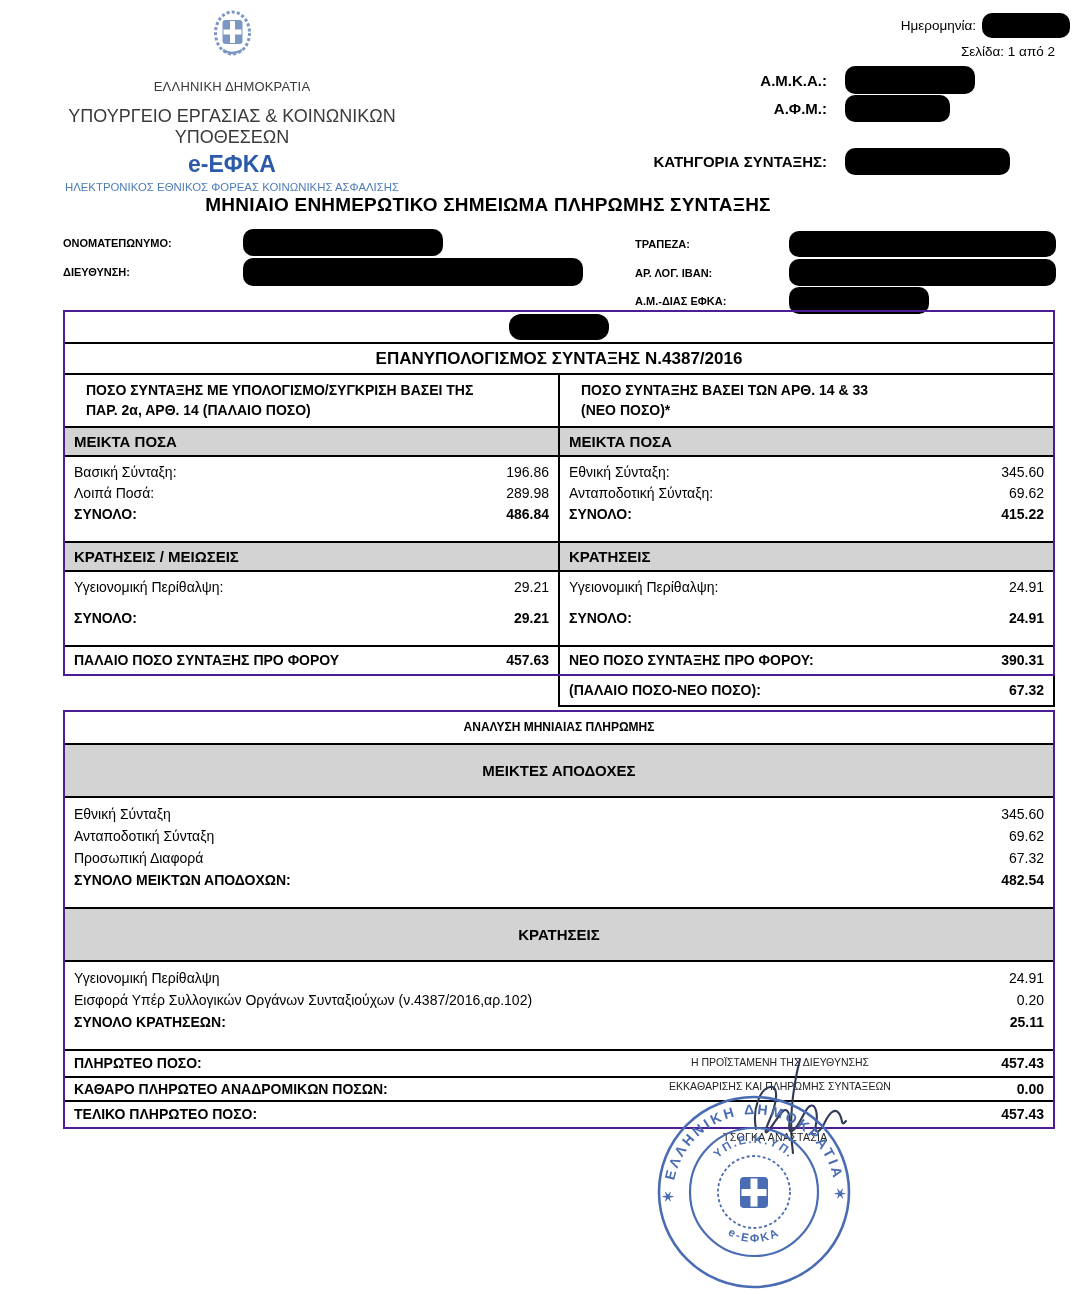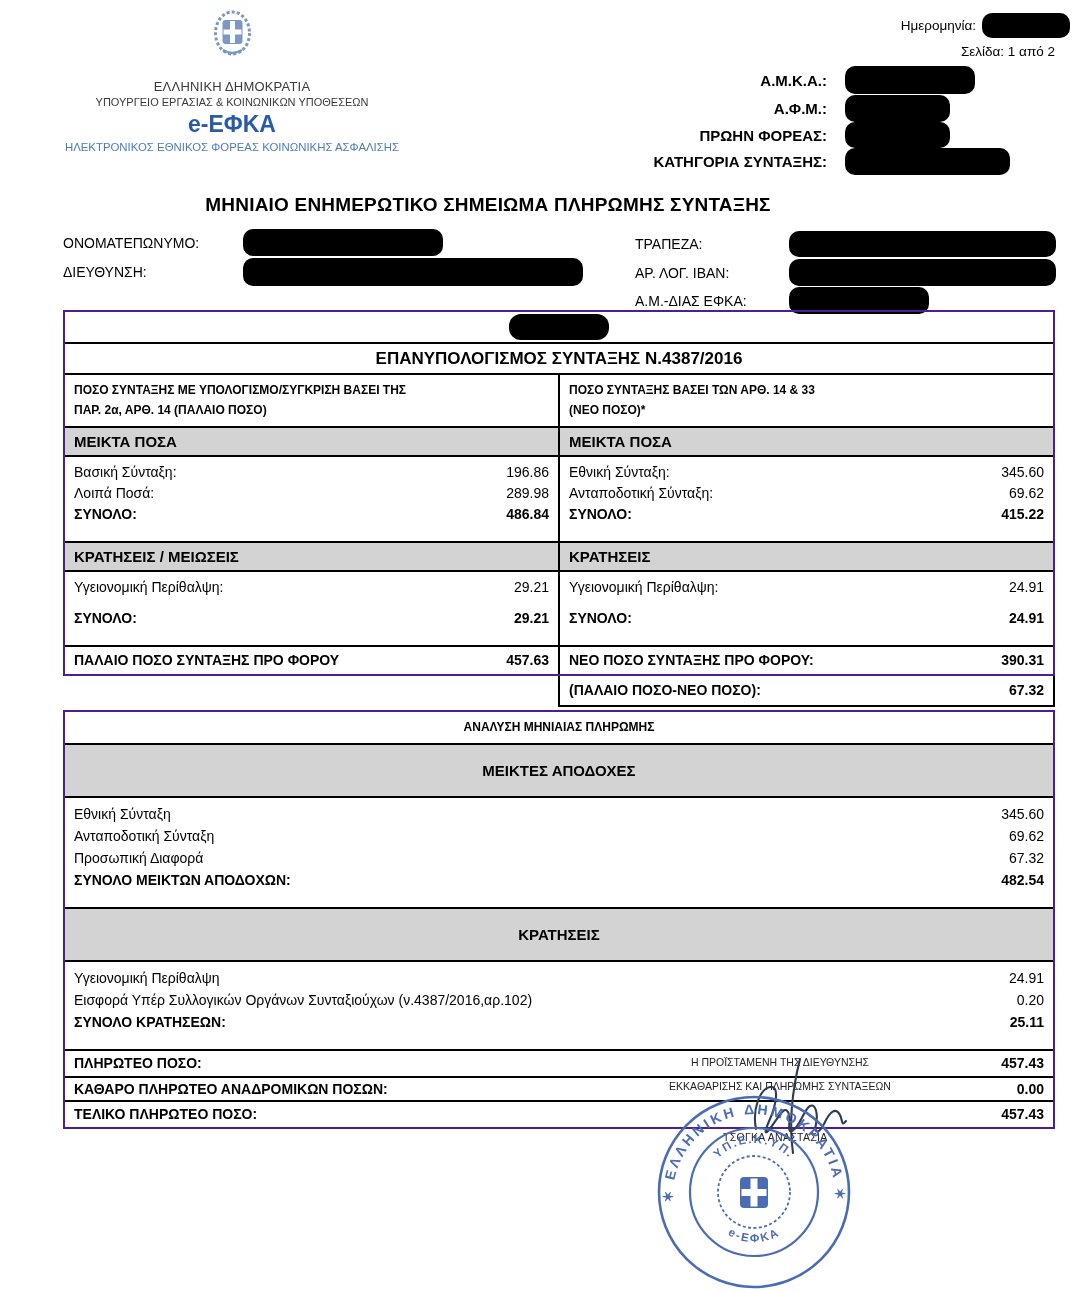--- a/index.html
+++ b/index.html
@@ -7,43 +7,43 @@
         font-family:"Liberation Sans",sans-serif;color:#000;}
 
   .redact{background:#000;border-radius:10px;display:inline-block;vertical-align:middle;}
 
   
   .date-row{position:absolute;top:13px;right:10px;display:flex;align-items:center;gap:6px;font-size:13.5px;}
   .page-no{position:absolute;top:44px;right:25px;font-size:13.5px;}
 
   .org{position:absolute;left:58px;top:8px;width:348px;text-align:center;}
   .org .rep{font-size:13px;color:#3a3a3a;margin-top:17px;letter-spacing:.2px;}
-  .org .min{font-size:11px;color:#3a3a3a;margin-top:2px;}
+  .org .min{font-size:18px;color:#3a3a3a;margin-top:12px;}
   .org .brand{font-size:23px;font-weight:bold;color:#2a5aa8;margin-top:3px;}
   .org .brandsub{font-size:11.4px;color:#4d7cb8;margin-top:3px;}
 
   .idrow{position:absolute;display:flex;align-items:center;gap:18px;}
   .idrow .lbl{font-weight:bold;font-size:15px;white-space:nowrap;}
 
   .doc-title{position:absolute;top:194px;left:63px;width:850px;text-align:center;
              font-size:19px;font-weight:bold;letter-spacing:.2px;}
 
   .recrow{position:absolute;display:flex;align-items:center;gap:8px;}
-  .recrow .lbl{font-weight:normal;font-size:14px;white-space:nowrap;}
+  .recrow .lbl{font-weight:bold;font-size:11px;white-space:nowrap;}
 
   
   .tblwrap{position:absolute;left:63px;width:992px;}
   .tbl{border:2px solid #4c1d95;box-sizing:border-box;}
   .sect{border-top:2px solid #000;}
   .sect:first-child{border-top:none;}
   .period{height:30px;display:flex;align-items:center;justify-content:center;}
   .tbl-title{height:29px;line-height:29px;text-align:center;font-weight:bold;font-size:17px;}
   .two{display:grid;grid-template-columns:495px 493px;}
   .cell-l{border-right:2px solid #000;box-sizing:border-box;}
-  .colhead{padding:5px 9px 6px 9px;font-weight:bold;font-size:12px;line-height:20px;}
+  .colhead{padding:5px 9px 6px 21px;font-weight:bold;font-size:14px;line-height:20px;}
   .graybar{background:#d3d3d3;}
   .graybar .gb{height:27px;line-height:27px;font-weight:bold;font-size:15px;padding:0 9px;}
   .blk{padding:5px 0 16px 0;}
   .kv{display:flex;justify-content:space-between;padding:0 9px;font-size:14px;line-height:21px;}
   .kv.bold{font-weight:bold;}
   .kv.sp{margin-top:10px;}
   .totrow .kv{line-height:27px;font-weight:bold;}
   .pdiff{margin-left:495px;width:497px;border:2px solid #000;border-top:none;box-sizing:border-box;
          display:flex;justify-content:space-between;align-items:flex-end;padding:5px 9px;}
   .pdiff .lines{font-weight:bold;font-size:14px;line-height:19px;}
@@ -89,24 +89,20 @@
     <div class="brandsub">ΗΛΕΚΤΡΟΝΙΚΟΣ ΕΘΝΙΚΟΣ ΦΟΡΕΑΣ ΚΟΙΝΩΝΙΚΗΣ ΑΣΦΑΛΙΣΗΣ</div>
   </div>
 
   <div class="idrow" style="top:66px;right:105px;">
     <span class="lbl">Α.Μ.Κ.Α.:</span>
     <span class="redact" style="width:130px;height:28px;"></span>
   </div>
   <div class="idrow" style="top:95px;right:130px;">
     <span class="lbl">Α.Φ.Μ.:</span>
     <span class="redact" style="width:105px;height:27px;"></span>
-  </div>
-  <div class="idrow" style="top:122px;right:130px;">
-    <span class="lbl">ΠΡΩΗΝ ΦΟΡΕΑΣ:</span>
-    <span class="redact" style="width:105px;height:26px;"></span>
   </div>
   <div class="idrow" style="top:148px;right:70px;">
     <span class="lbl">ΚΑΤΗΓΟΡΙΑ ΣΥΝΤΑΞΗΣ:</span>
     <span class="redact" style="width:165px;height:27px;"></span>
   </div>
 
   <div class="doc-title">ΜΗΝΙΑΙΟ ΕΝΗΜΕΡΩΤΙΚΟ ΣΗΜΕΙΩΜΑ ΠΛΗΡΩΜΗΣ ΣΥΝΤΑΞΗΣ</div>
 
   <div class="recrow" style="top:229px;left:63px;">
     <span class="lbl" style="width:172px;">ΟΝΟΜΑΤΕΠΩΝΥΜΟ:</span>

